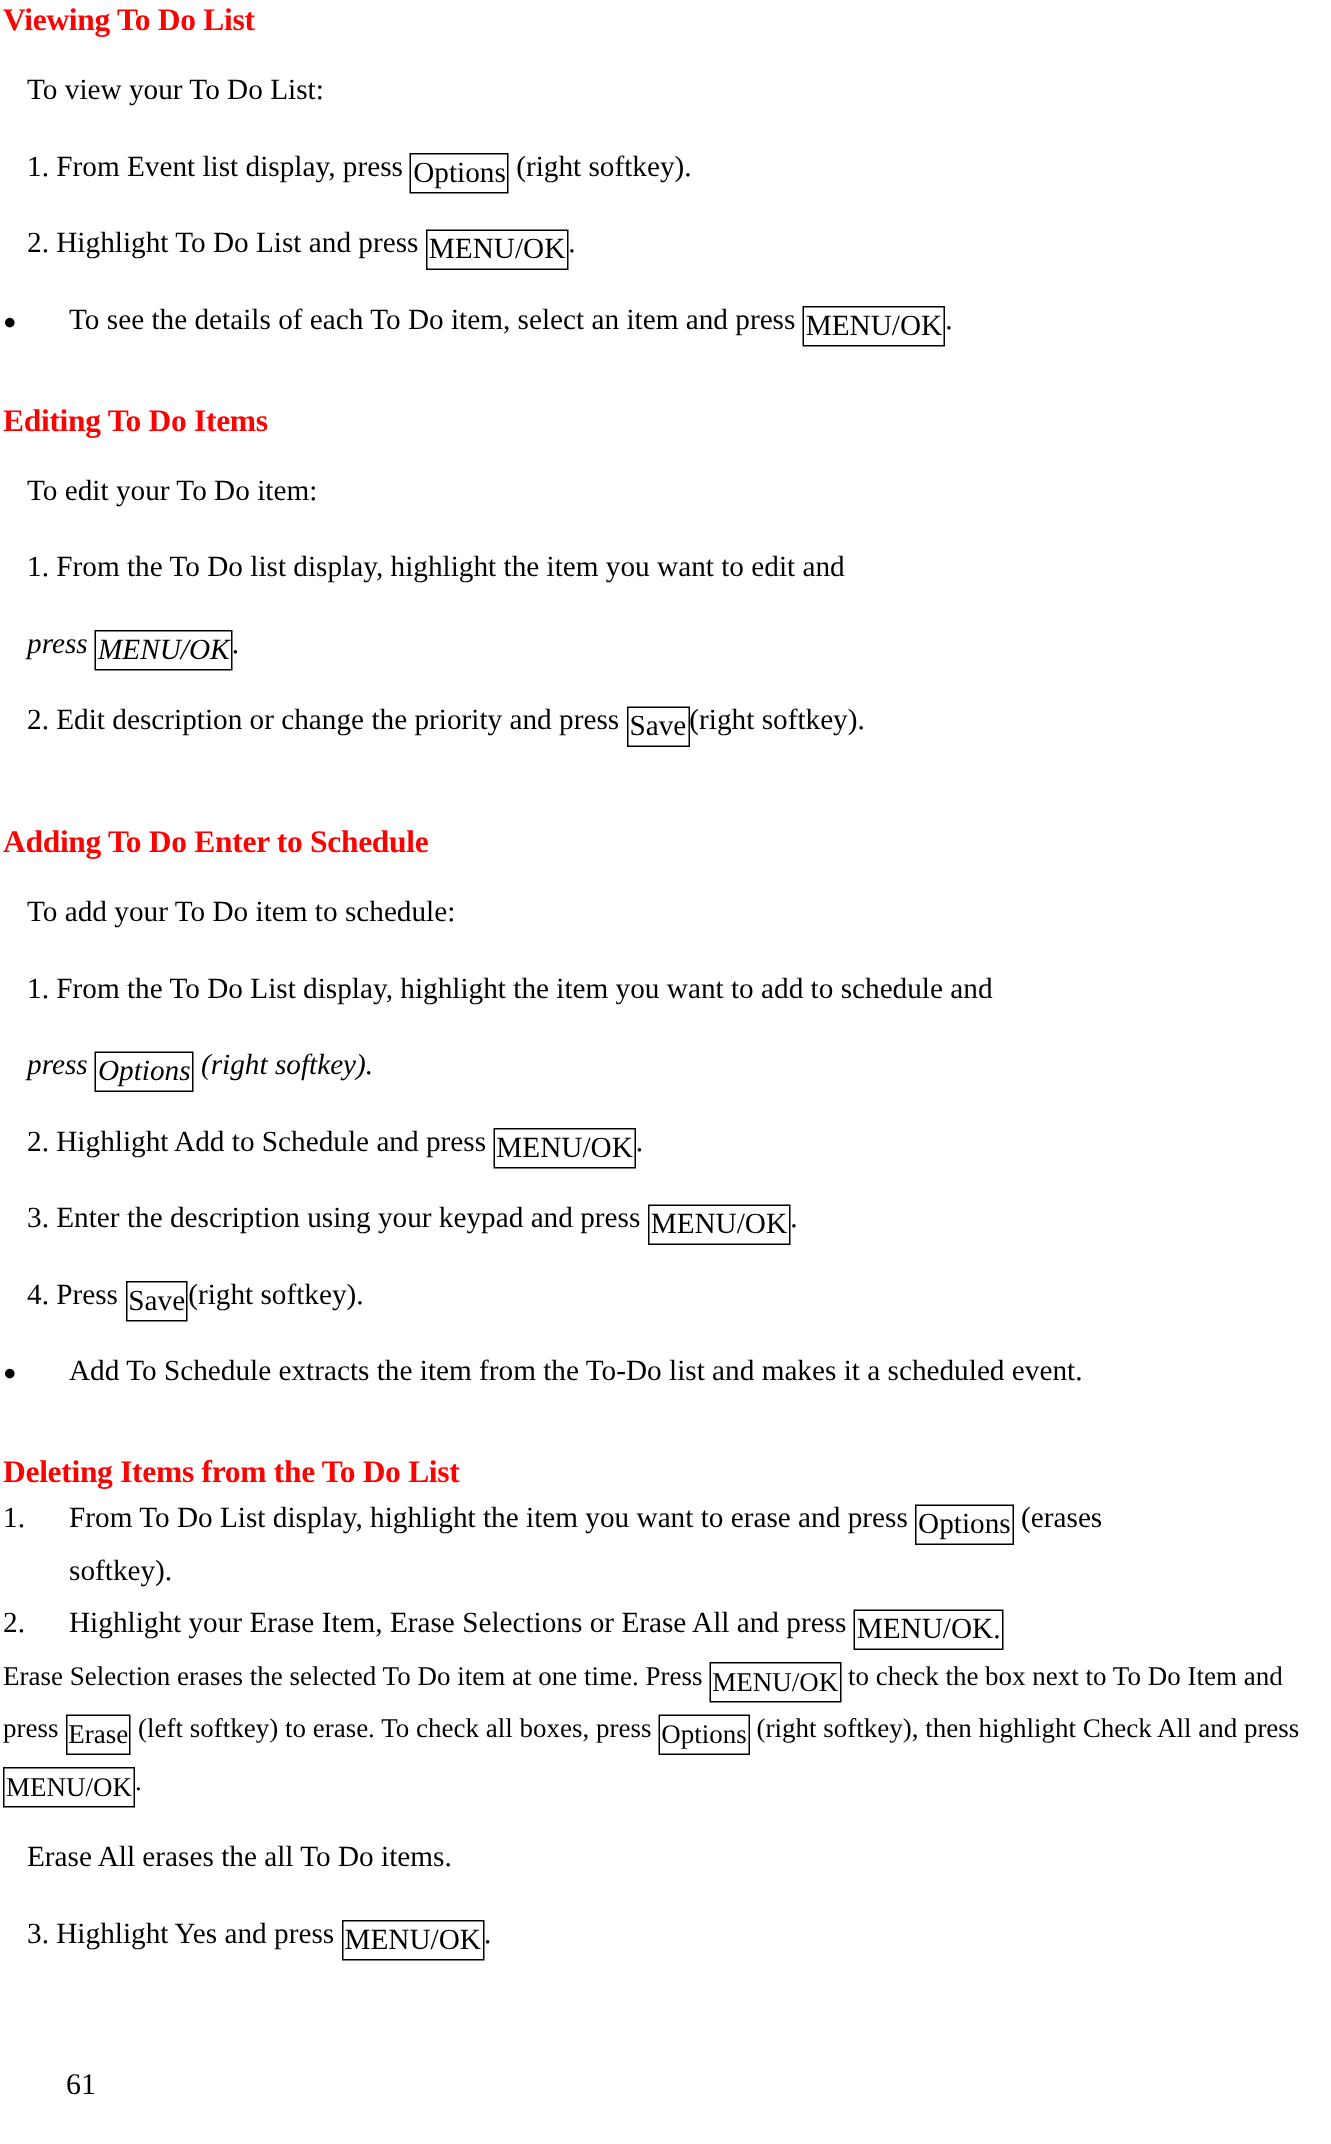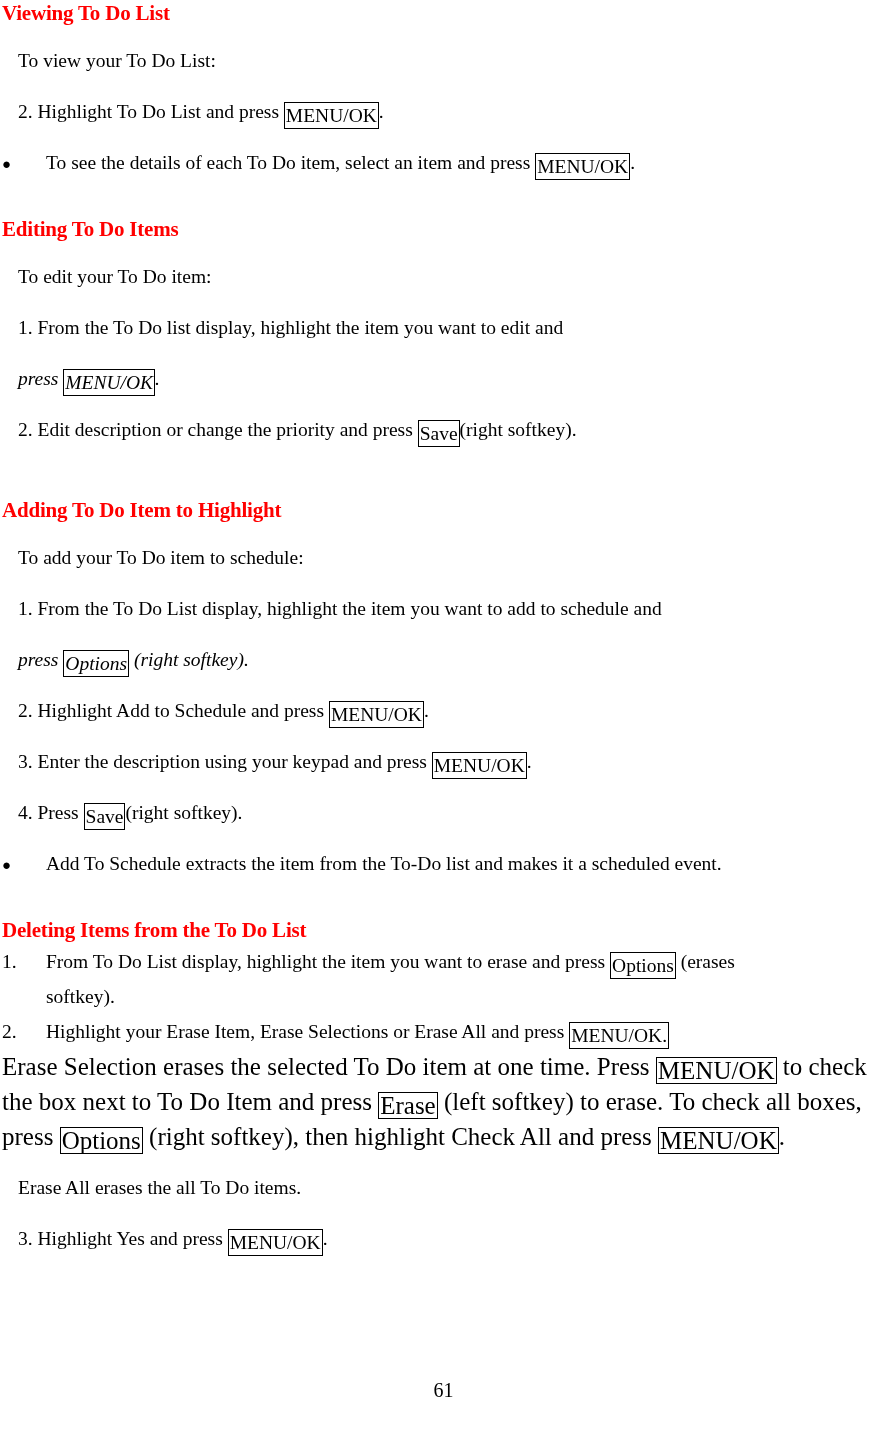--- a/index.html
+++ b/index.html
@@ -33,21 +33,21 @@
     white-space: nowrap;
   }
   p.body-line {
     font-size: 19.5px;
     line-height: 35px;
     margin: 16px;
     padding: 0;
     white-space: nowrap;
   }
   p.body-para {
-    font-size: 25px;
+    font-size: 18px;
     line-height: 35px;
     margin: 0;
     padding: 0;
   }
   .indent-1 {
     padding-left: 22px;
     font-style: italic;
   }
   .spacer-lg { height: 34px; }
 
@@ -95,34 +95,36 @@
     text-align: justify;
     text-justify: inter-word;
   }
   .num-text.nowrap-line { white-space: nowrap; text-align: left; }
 
   .page-number {
     position: absolute;
     left: 0;
     right: 0;
     top: 1378px;
-    text-align: center;
+    text-align: left;
     font-size: 20px;
     line-height: 24px;
+    padding-left: 44px;
   }
 </style>
 </head>
 <body>
 
 <div class="page">
 
   <h2 class="section-heading">Viewing To Do List</h2>
 
   <p class="body-line"><span>To view your To Do List:</span></p>
 
+  <p class="body-line"><span>1.</span><span>&nbsp;</span><span>From Event list display, press </span><span class="keybox">Options</span><span> (right softkey).</span></p>
 
   <p class="body-line"><span>2.</span><span>&nbsp;</span><span>Highlight </span><b>To Do List</b><span> and press </span><span class="keybox">MENU/OK</span><span>.</span></p>
 
   <div class="bullet-row">
     <span class="bullet-glyph">●</span>
     <span class="bullet-text"><span>To see the details of each To Do item, select an item and press </span><span class="keybox">MENU/OK</span><span>.</span></span>
   </div>
 
   <div class="spacer-lg"></div>
 
@@ -131,21 +133,21 @@
   <p class="body-line"><span>To edit your To Do item:</span></p>
 
   <p class="body-line"><span>1.</span><span>&nbsp;</span><span>From the To Do list display, highlight the item you want to edit and</span></p>
 
   <p class="body-line indent-1"><span>press </span><span class="keybox">MENU/OK</span><span>.</span></p>
 
   <p class="body-line"><span>2.</span><span>&nbsp;</span><span>Edit description or change the priority and press </span><span class="keybox">Save</span><span>(right softkey).</span></p>
 
   <div class="spacer-lg"></div>
 
-  <h2 class="section-heading">Adding To Do Item to Highlight</h2>
+  <h2 class="section-heading">Adding To Do Enter to Schedule</h2>
 
   <p class="body-line"><span>To add your To Do item to schedule:</span></p>
 
   <p class="body-line"><span>1.</span><span>&nbsp;</span><span>From the To Do List display, highlight the item you want to add to schedule and</span></p>
 
   <p class="body-line indent-1"><span>press </span><span class="keybox">Options</span><span> (right softkey).</span></p>
 
   <p class="body-line"><span>2.</span><span>&nbsp;</span><span>Highlight </span><b>Add to Schedule</b><span> and press </span><span class="keybox">MENU/OK</span><span>.</span></p>
 
   <p class="body-line"><span>3.</span><span>&nbsp;</span><span>Enter the description using your keypad and press </span><span class="keybox">MENU/OK</span><span>.</span></p>

